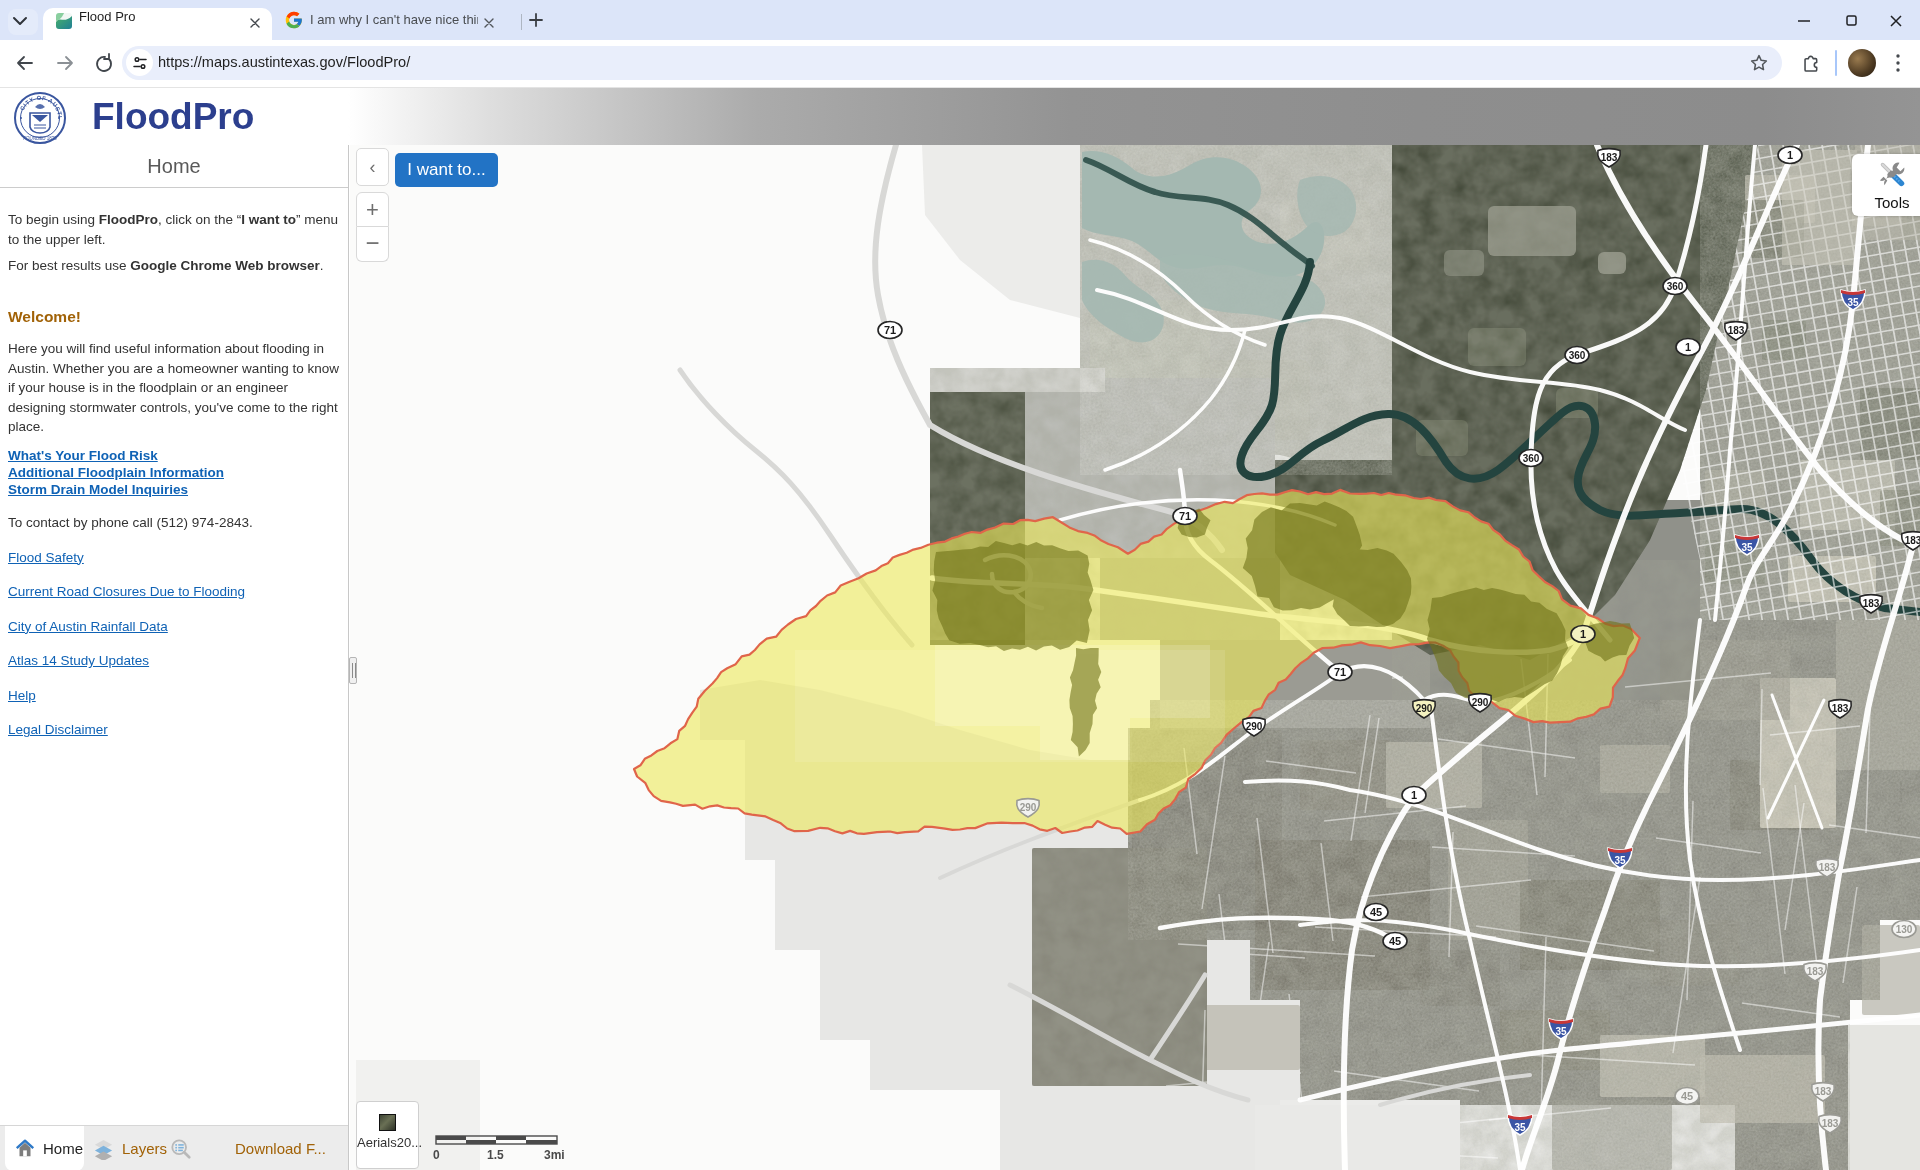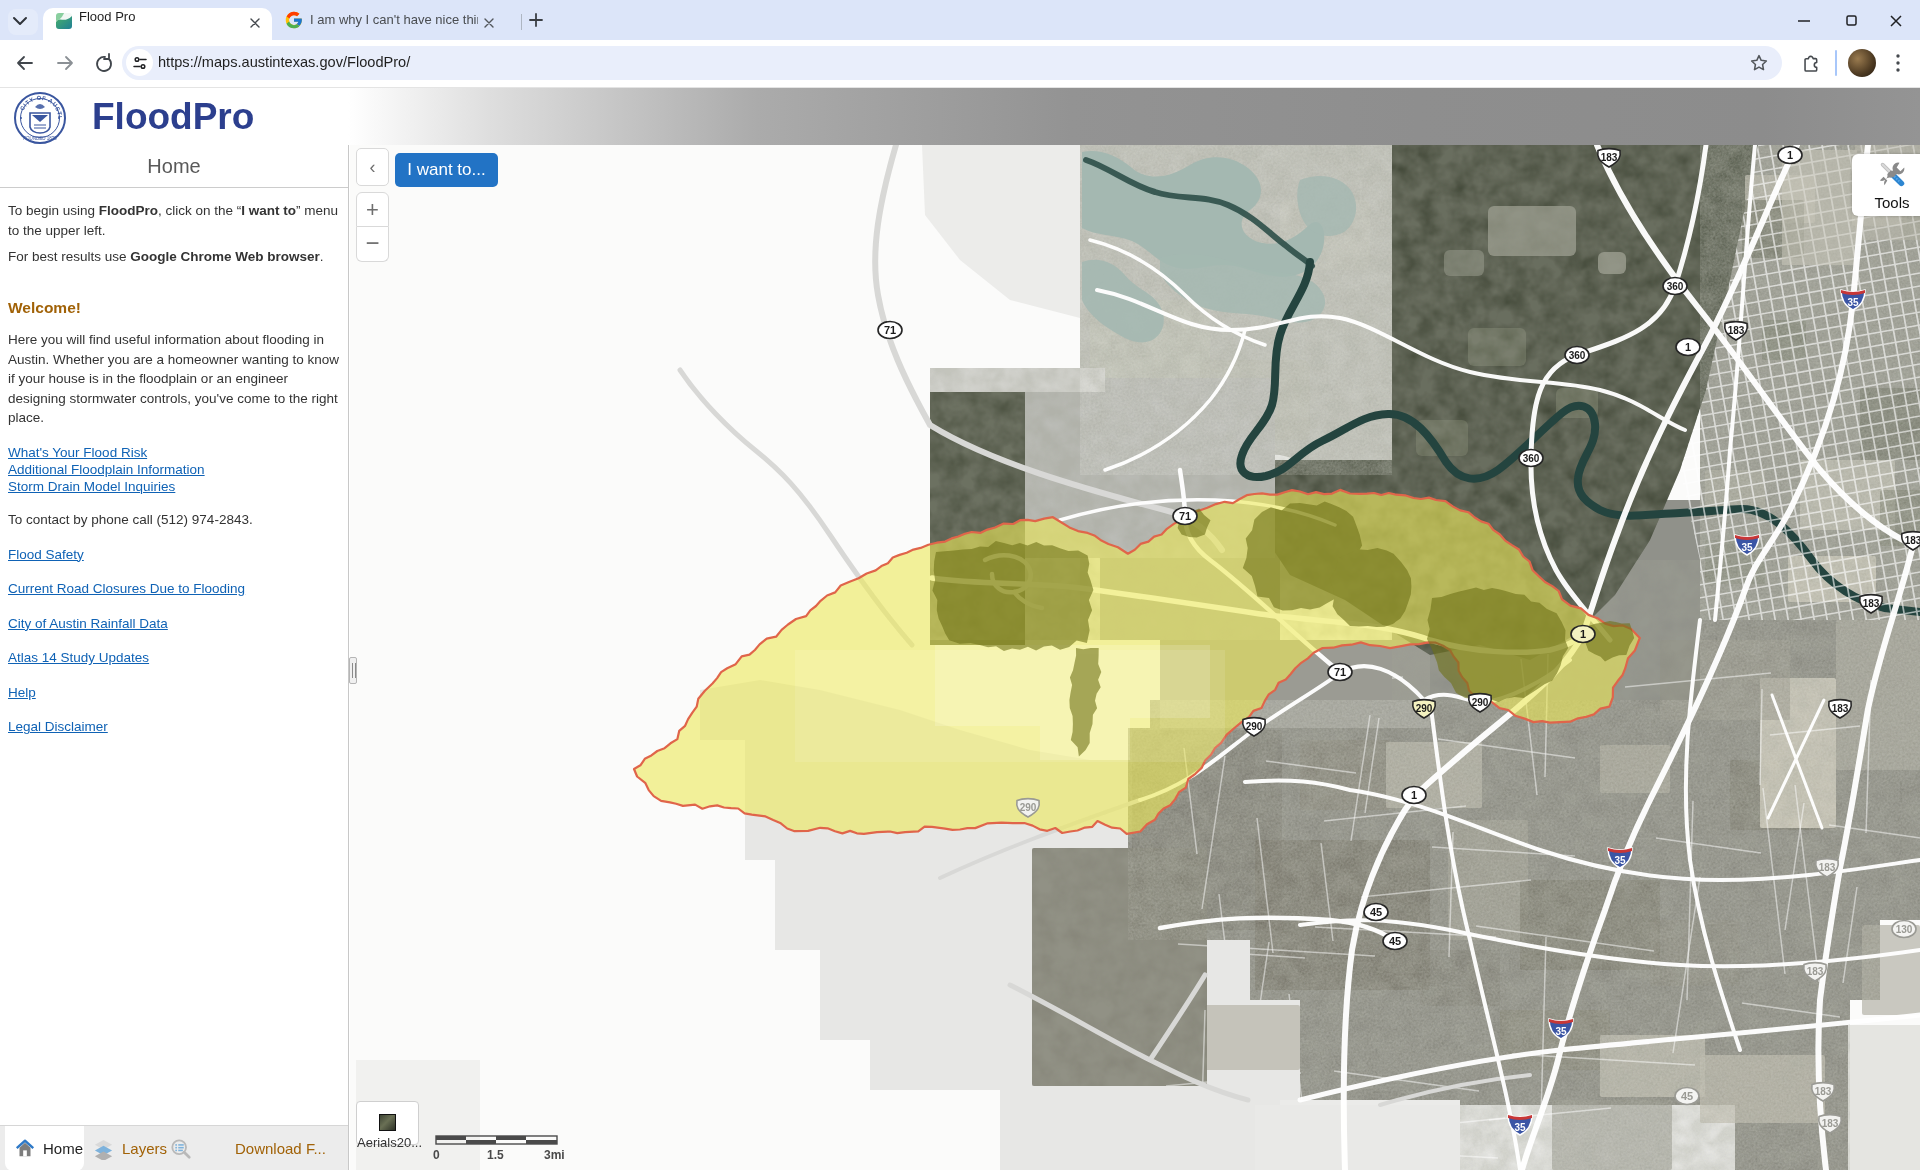--- a/index.html
+++ b/index.html
@@ -22,21 +22,21 @@
 #sidebody p { margin:0; }
 #sidebody a { color:#0f62b5; text-decoration:underline; }
 .lksp { margin-top:15px !important; }
 #btabs { position:absolute; left:0; top:980px; width:348px; height:45px; background:#ececec; border-top:1px solid #d6d6d6; }
 .btab { position:absolute; top:0; height:45px; display:flex; align-items:center; font-size:15px; color:#a16207; }
 #btabhome { left:5px; width:79px; background:#ffffff; border-radius:0 0 8px 8px; color:#1f1f1f; }
 
 .mapbtn { position:absolute; background:#fff; border:1px solid #d9d9d9; border-radius:5px; color:#6e6e6e; text-align:center; }
 #iwant { position:absolute; left:395px; top:153px; width:103px; height:34px; background:#2273c5; border-radius:5px; color:#fff; font-size:17px; text-align:center; line-height:33px; }
 #tools { position:absolute; left:1852px; top:154px; width:80px; height:62px; background:#fff; border-radius:6px; text-align:center; box-shadow:0 0 3px rgba(0,0,0,0.25); }
-#aerbox { position:absolute; left:356px; top:1101px; width:63px; height:44px; background:#fff; border:1px solid #cfcfcf; border-radius:4px; }
+#aerbox { position:absolute; left:356px; top:1101px; width:63px; height:68px; background:#fff; border:1px solid #cfcfcf; border-radius:4px; }
 </style></head>
 <body>
 
 <div id="tabstrip"></div>
 <svg class="abs" style="left:0;top:0" width="60" height="40" viewBox="0 0 60 40">
  <rect x="8" y="9" width="30" height="26" rx="8" fill="#e4ebfa"></rect>
  <path d="M14 18 l6 6 l6 -6" stroke="#30343a" stroke-width="2" fill="none" stroke-linecap="round" stroke-linejoin="round"></path>
 </svg>
 <div class="tab1"></div>
 <svg class="abs" style="left:55px;top:12px" width="18" height="18" viewBox="0 0 18 18">
@@ -118,25 +118,25 @@
  <path d="M22 16 q5 -6 10 0 q-5 4 -10 0" fill="#3a569f" opacity="0.85"></path>
  <path d="M21 34 l12 0 M21 37 l12 0" stroke="#3a569f" stroke-width="1"></path>
  <circle cx="8" cy="27" r="1" fill="#3a569f"></circle>
     <circle cx="46" cy="27" r="1" fill="#3a569f"></circle>
  <text x="27" y="49" font-size="4.5" fill="#3a569f" text-anchor="middle">FOUNDED 1839</text>
 </svg>
 
 <div id="side">
  <div id="sidehead">Home</div>
  <div id="sidebody">
-  <p style="">To begin using <b>FloodPro</b>, click on the “<b>I want to</b>” menu<br>to the upper left.</p>
+  <p style="margin-top:9px;">To begin using <b>FloodPro</b>, click on the “<b>I want to</b>” menu<br>to the upper left.</p>
   <p style="margin-top:7px;">For best results use <b>Google Chrome Web browser</b>.</p>
   <p style="margin-top:30px;font-size:15.5px;font-weight:bold;color:#a16207;">Welcome!</p>
   <p style="margin-top:11px;">Here you will find useful information about flooding in Austin. Whether you are a homeowner wanting to know if your house is in the floodplain or an engineer designing stormwater controls, you've come to the right place.</p>
-  <p style="margin-top:16px;line-height:1.26;"><a href="#">What's Your Flood Risk</a><br><a href="#">Additional Floodplain Information</a><br><a href="#">Storm Drain Model Inquiries</a></p>
+  <p style="margin-top:10px;line-height:1.26;font-weight:bold;"><a href="#">What's Your Flood Risk</a><br><a href="#">Additional Floodplain Information</a><br><a href="#">Storm Drain Model Inquiries</a></p>
   <p style="margin-top:15px;">To contact by phone call (512) 974-2843.</p>
   <p class="lksp"><a href="#">Flood Safety</a></p>
   <p class="lksp"><a href="#">Current Road Closures Due to Flooding</a></p>
   <p class="lksp"><a href="#">City of Austin Rainfall Data </a></p>
   <p class="lksp"><a href="#">Atlas 14 Study Updates</a></p>
   <p class="lksp"><a href="#">Help</a></p>
   <p class="lksp"><a href="#">Legal Disclaimer</a></p>
  </div>
  <div id="btabs">
   <div class="btab" id="btabhome">

